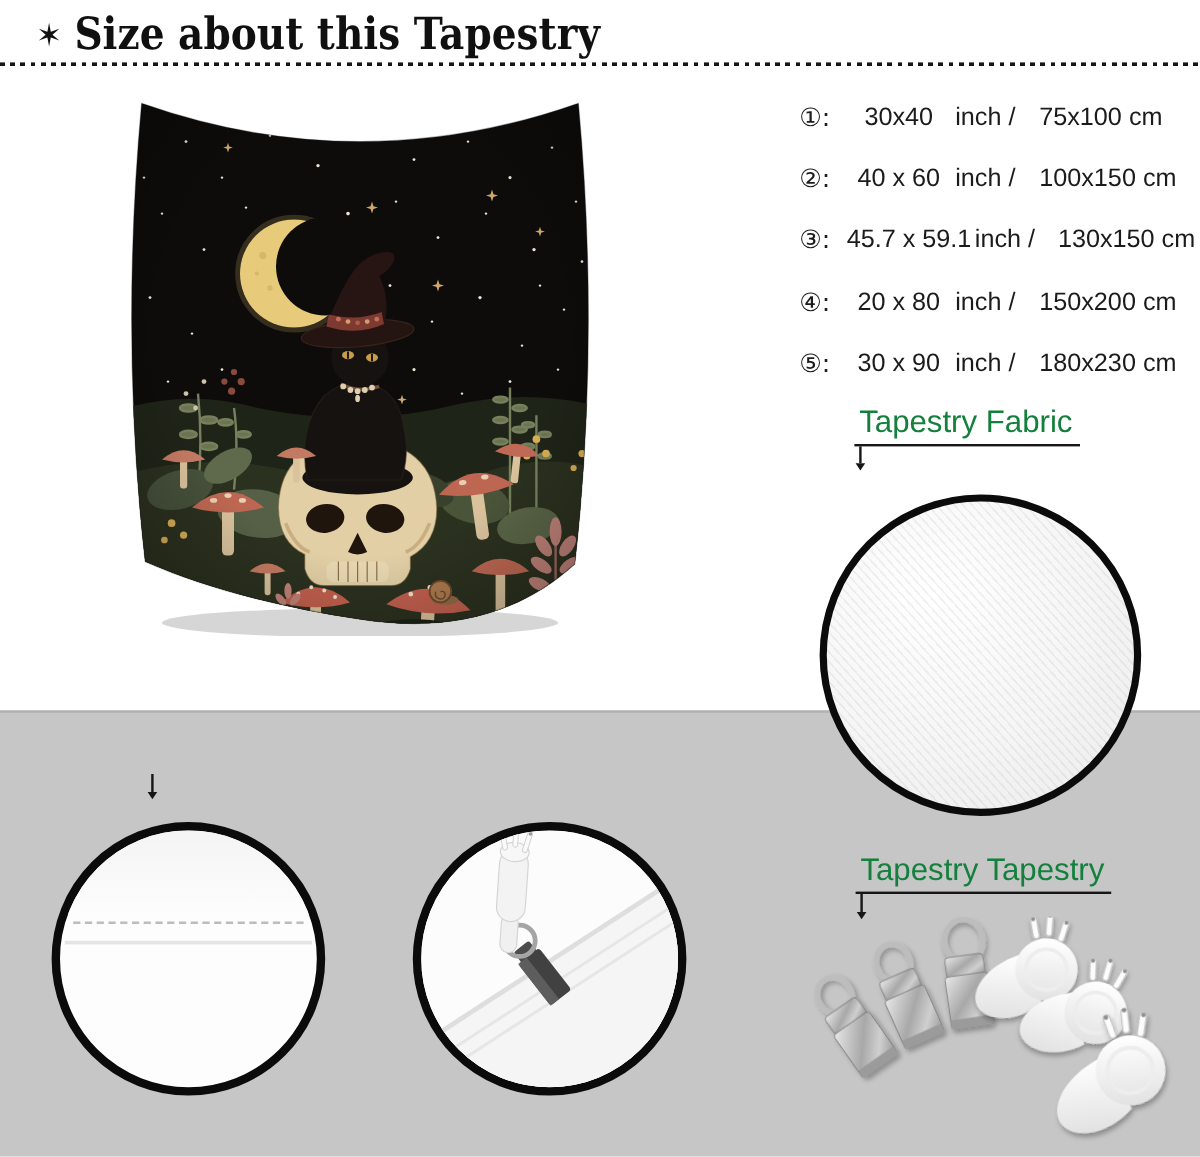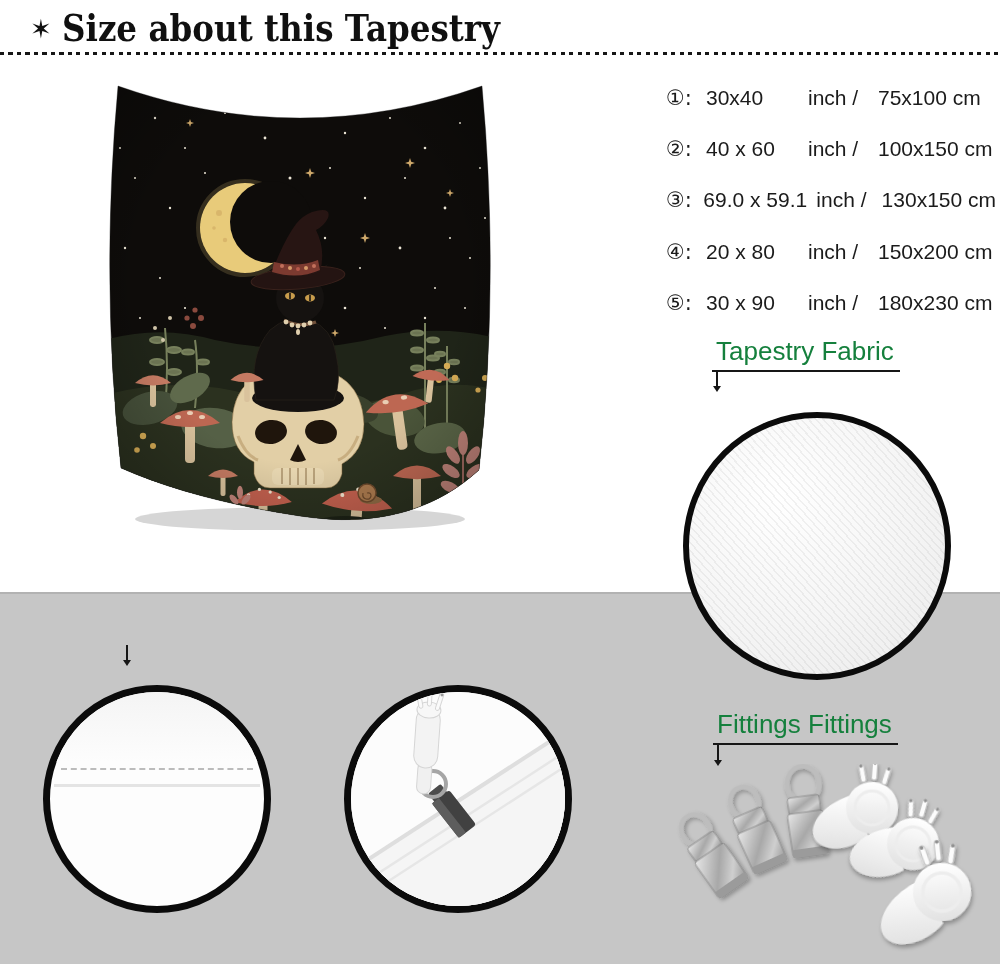--- a/index.html
+++ b/index.html
@@ -9,22 +9,22 @@
   .title-star{position:absolute;left:30px;top:14px;font-size:26px;color:#111;}
   .page-title{position:absolute;left:62px;top:6px;margin:0;font-family:"DejaVu Serif",serif;
               font-weight:bold;font-size:37px;color:#101010;letter-spacing:0px;
               transform:scaleX(.88);transform-origin:left center;white-space:nowrap;}
   .dotted-rule{position:absolute;left:0;top:52px;width:1000px;height:3px;
                background:repeating-linear-gradient(90deg,#161616 0 4px,transparent 4px 8.5px);}
   
   .size-list{position:absolute;left:666px;top:72px;width:330px;}
   .size-row{display:flex;align-items:center;height:51.4px;font-size:21px;color:#1b1b1b;}
   .size-badge{width:40px;font-family:"DejaVu Sans",sans-serif;font-size:21px;}
-  .size-inch{min-width:86px;padding-right:4px;white-space:nowrap;}
-  .size-unit{width:70px;white-space:nowrap;margin-left:12px;}
+  .size-inch{min-width:86px;padding-right:4px;white-space:nowrap;text-align:center;}
+  .size-unit{width:70px;white-space:nowrap;}
   .size-cm{white-space:nowrap;}
   
   .section-label{position:absolute;font-size:26px;line-height:31px;color:#15803d;
                  border-bottom:2px solid #161616;padding:0 6px 3px 4px;white-space:nowrap;}
   .leader-line{position:absolute;width:2px;background:#161616;}
   .leader-arrow{position:absolute;width:0;height:0;border-left:4px solid transparent;
                 border-right:4px solid transparent;border-top:6px solid #161616;}
   
   .gray-section{position:absolute;left:0;top:592px;width:1000px;height:372px;
                 background:#c6c6c6;border-top:2px solid #b2b2b2;}
@@ -324,21 +324,21 @@
       <span class="size-cm">75x100 cm</span>
     </div>
     <div class="size-row">
       <span class="size-badge">②:</span>
       <span class="size-inch">40 x 60</span>
       <span class="size-unit">inch /</span>
       <span class="size-cm">100x150 cm</span>
     </div>
     <div class="size-row">
       <span class="size-badge">③:</span>
-      <span class="size-inch">69.0 x 59.1</span>
+      <span class="size-inch">45.7 x 59.1</span>
       <span class="size-unit">inch /</span>
       <span class="size-cm">130x150 cm</span>
     </div>
     <div class="size-row">
       <span class="size-badge">④:</span>
       <span class="size-inch">20 x 80</span>
       <span class="size-unit">inch /</span>
       <span class="size-cm">150x200 cm</span>
     </div>
     <div class="size-row">
@@ -392,21 +392,21 @@
         </g>
         <g fill="#9c9c9c">
             <circle cx="-12" cy="-45" r="1.5"></circle>
             <circle cx="0" cy="-49" r="1.5"></circle>
             <circle cx="12" cy="-44" r="1.5"></circle>
           </g>
       </g>
     </svg>
   </div>
 
-  <div class="section-label" style="left:713px;top:709px;">Fittings Fittings</div>
+  <div class="section-label" style="left:713px;top:709px;">Tapestry Tapestry</div>
   <div class="leader-line" style="left:717px;top:745px;height:15px;"></div>
   <div class="leader-arrow" style="left:714px;top:760px;"></div>
 
   <svg class="abs" style="left:655px;top:764px;" width="345" height="200" viewBox="0 0 345 200">
     <defs>
       <linearGradient id="mg" x1="0" y1="0" x2="1" y2="1">
         <stop offset="0" stop-color="#e8e8e8"></stop>
           <stop offset=".45" stop-color="#a8a8a8"></stop>
         <stop offset=".7" stop-color="#cfcfcf"></stop>
           <stop offset="1" stop-color="#8f8f8f"></stop>

